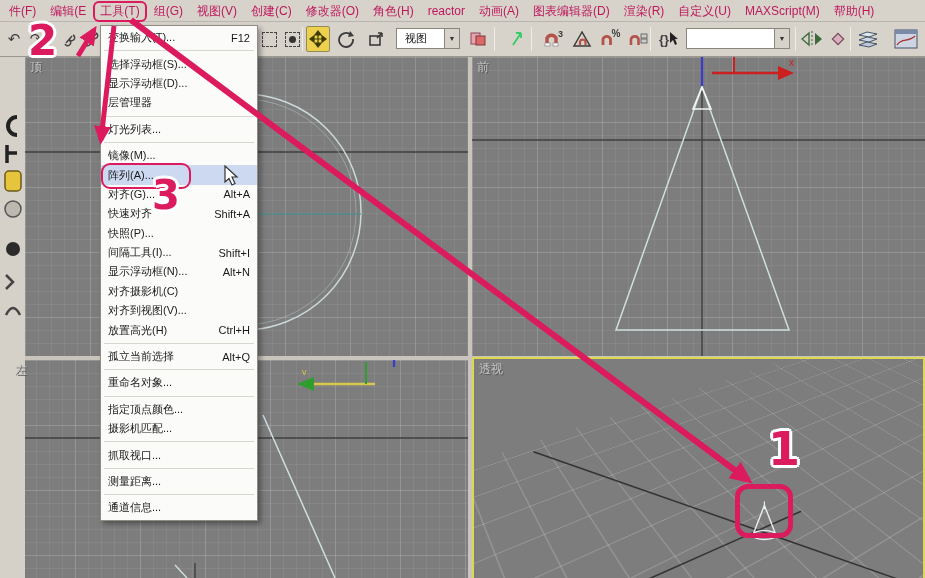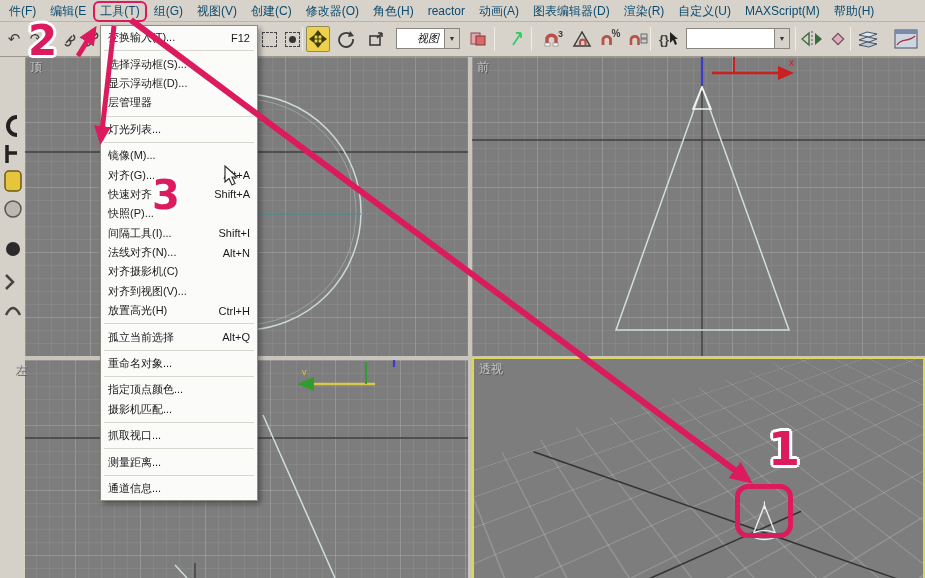--- a/index.html
+++ b/index.html
@@ -5,35 +5,35 @@
   * { margin:0; padding:0; box-sizing:border-box; }
   html,body { width:925px; height:578px; overflow:hidden; }
   body { font-family:"Liberation Sans","DejaVu Sans",sans-serif; position:relative;
          background:#cfccc4; }
   .app { position:absolute; inset:0; }
 
   
   .menubar { position:absolute; left:0; top:0; width:925px; height:22px;
              background:#d7d3cb; border-bottom:1px solid #b9b5ac; z-index:5; }
   .mb-items { display:flex; align-items:center; height:22px; padding-left:2px; }
-  .mb-item { font-size:12px; color:#0c4a6e; padding:2px 7px; white-space:nowrap; }
+  .mb-item { font-size:12px; color:#be185d; padding:2px 7px; white-space:nowrap; }
   .mb-item.boxed { border:2px solid var(--accent); border-radius:6px; padding:0 5px; }
 
   
   .toolbar { position:absolute; left:0; top:22px; width:925px; height:35px;
              background:#d7d3cb; border-bottom:1px solid #9b978e; z-index:4; }
   .ti { position:absolute; top:4px; width:24px; height:26px; display:flex;
         align-items:center; justify-content:center; color:#3c3c3c; font-size:15px; }
   .tsep { position:absolute; top:5px; width:1px; height:24px; background:#a8a49b;
           border-right:1px solid #efede8; }
   .btn-move { background:#ecd04e; border:1px solid #8f8c5a; border-radius:2px; }
   .combo { position:absolute; top:6px; height:21px; background:#fff;
            border:1px solid #8a867d; display:flex; align-items:center;
            font-size:11px; color:#111; }
-  .combo .val { flex:1; padding:0 20px; overflow:hidden; white-space:nowrap;font-style:italic; }
+  .combo .val { flex:1; padding:0 8px; overflow:hidden; white-space:nowrap; }
   .combo .arr { width:15px; height:100%; background:#d7d3cb; border-left:1px solid #8a867d;
                 font-size:7px; display:flex; align-items:center; justify-content:center; color:#333; }
 
   
   .left-strip { position:absolute; left:0; top:57px; width:25px; height:521px;
                 background:#d5d1c8; z-index:1; }
   .strip-icon { position:absolute; left:3px; }
 
   
   .workspace { position:absolute; left:0; top:57px; width:925px; height:521px;
@@ -397,20 +397,24 @@
       <div class="mi sep-after">
         <span class="lbl">灯光列表...</span>
         <span class="sc"></span>
       </div>
 
       <div class="mi">
         <span class="lbl">镜像(M)...</span>
         <span class="sc"></span>
       </div>
 
+      <div class="mi hl boxed">
+        <span class="lbl">阵列(A)...</span>
+        <span class="sc"></span>
+      </div>
 
       <div class="mi">
         <span class="lbl">对齐(G)...</span>
         <span class="sc">Alt+A</span>
       </div>
 
       <div class="mi">
         <span class="lbl">快速对齐</span>
         <span class="sc">Shift+A</span>
       </div>
@@ -420,21 +424,21 @@
         <span class="sc"></span>
       </div>
 
       <div class="mi">
         <span class="lbl">间隔工具(I)...</span>
         <span class="sc">Shift+I</span>
       </div>
 
 
       <div class="mi">
-        <span class="lbl">法线对齐(N)...</span>
+        <span class="lbl">显示浮动框(N)...</span>
         <span class="sc">Alt+N</span>
       </div>
 
       <div class="mi">
         <span class="lbl">对齐摄影机(C)</span>
         <span class="sc"></span>
       </div>
 
       <div class="mi">
         <span class="lbl">对齐到视图(V)...</span>

